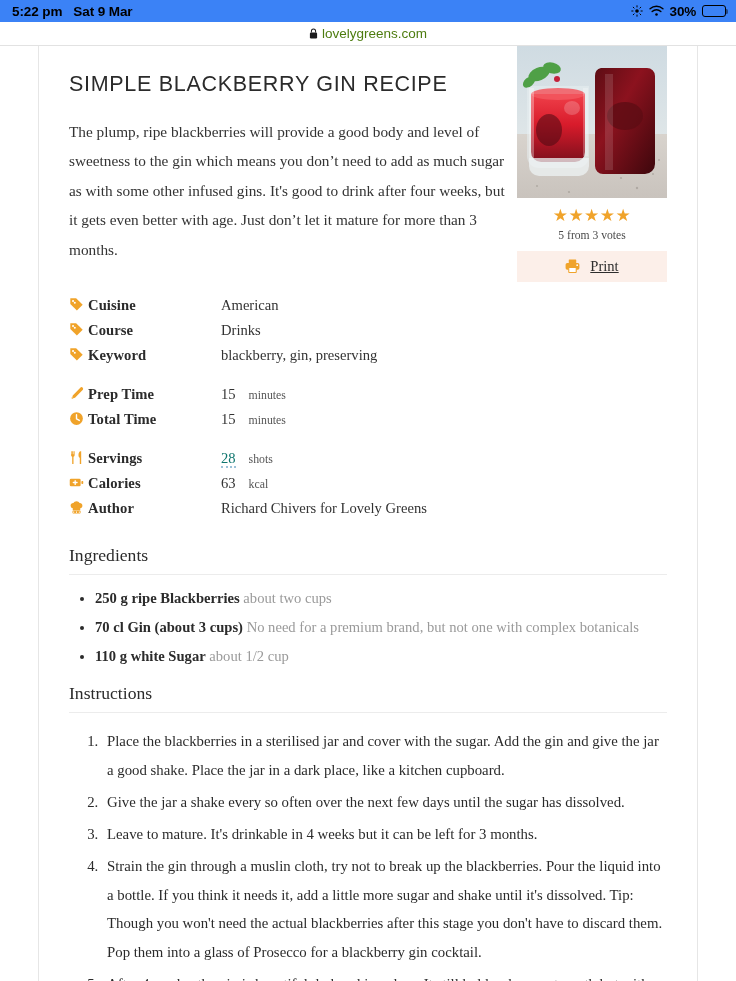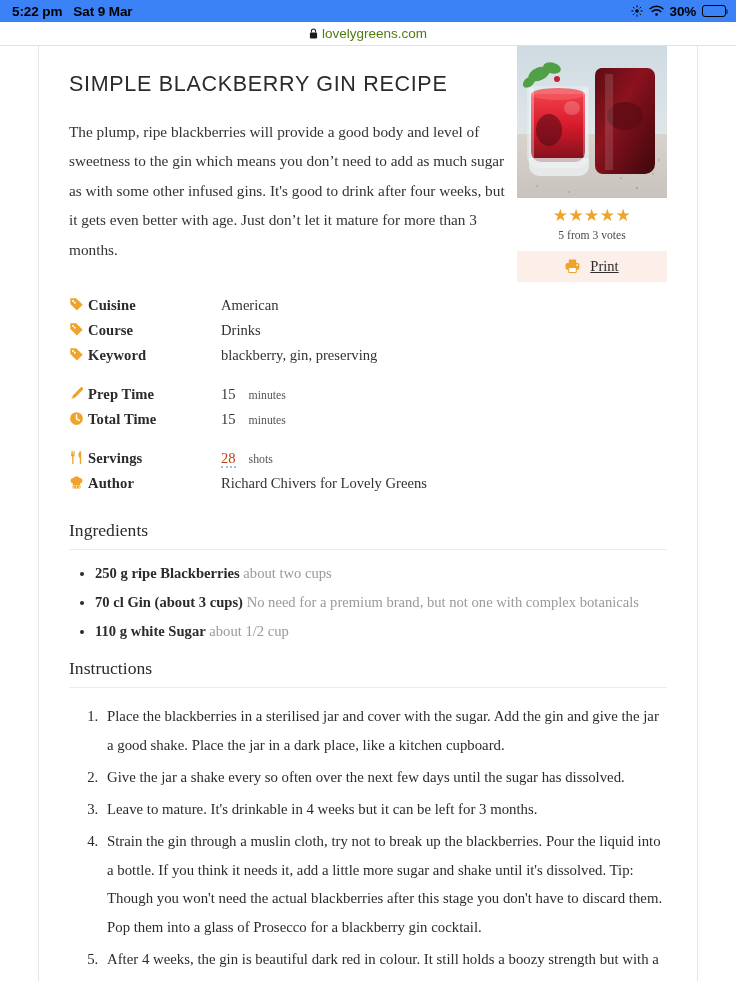--- a/index.html
+++ b/index.html
@@ -197,21 +197,21 @@
     font-size: 14.6px;
     color: #333;
   }
   .meta-unit {
     font-family: "Liberation Serif", serif;
     font-size: 11.8px;
     color: #555;
     margin-left: 13px;
   }
   .servings-num {
-    color: #c2410c;
+    color: #0f766e;
     border-bottom: 2px dotted #9cc2d8;
     padding-bottom: 0px;
     cursor: pointer;
     margin-top: 28px;
   }
 
   
   .section-title {
     font-family: "Liberation Serif", serif;
     font-size: 17.6px;
@@ -458,20 +458,31 @@
                 <path d="M2.2 1.2v4.1c0 1 .6 1.6 1.2 1.8v7.7h1.4V7.1c.6-.2 1.2-.8 1.2-1.8V1.2H4.9v3.4h-.5V1.2h-1v3.4h-.5V1.2z" fill="#f0a32a"></path>
                 <path d="M12.4 1.2c-1.4 0-2.3 1.9-2.3 4 0 1.7.6 2.7 1.4 3v6.6h1.5V1.2z" fill="#f0a32a"></path>
               </svg>
             </span>
             <span class="meta-label">Servings</span>
             <span><span class="meta-val servings-num">28</span><span class="meta-unit">shots</span></span>
           </div>
           <div class="meta-row">
             <span class="meta-ico">
               <svg width="15" height="15" viewBox="0 0 16 16">
+                <rect x="0.8" y="4" width="11.6" height="8" rx="1.4" fill="#f0a32a"></rect>
+                <rect x="13.2" y="6.4" width="2" height="3.2" rx=".7" fill="#f0a32a"></rect>
+                <path d="M6.6 6v4M4.6 8h4" stroke="#fff" stroke-width="1.4" stroke-linecap="round"></path>
+              </svg>
+            </span>
+            <span class="meta-label">Calories</span>
+            <span><span class="meta-val">63</span><span class="meta-unit">kcal</span></span>
+          </div>
+          <div class="meta-row">
+            <span class="meta-ico">
+              <svg width="15" height="15" viewBox="0 0 16 16">
                 <path d="M8 1.3c1.5 0 2.7.8 3.2 2 1.7-.2 3.1 1.1 3.1 2.7 0 1.4-1 2.5-2.3 2.8v2.3H4V8.8A2.84 2.84 0 0 1 1.7 6c0-1.6 1.4-2.9 3.1-2.7.5-1.2 1.7-2 3.2-2z" fill="#f0a32a"></path>
                 <rect x="3.7" y="11.4" width="8.6" height="3.1" rx=".8" fill="#f0a32a"></rect>
                 <path d="M5 12.2v1.6M8 12.2v1.6M11 12.2v1.6" stroke="#fff" stroke-width=".9"></path>
               </svg>
             </span>
             <span class="meta-label">Author</span>
             <span><span class="meta-val">Richard Chivers for Lovely Greens</span></span>
           </div>
         </div>
       </div>

